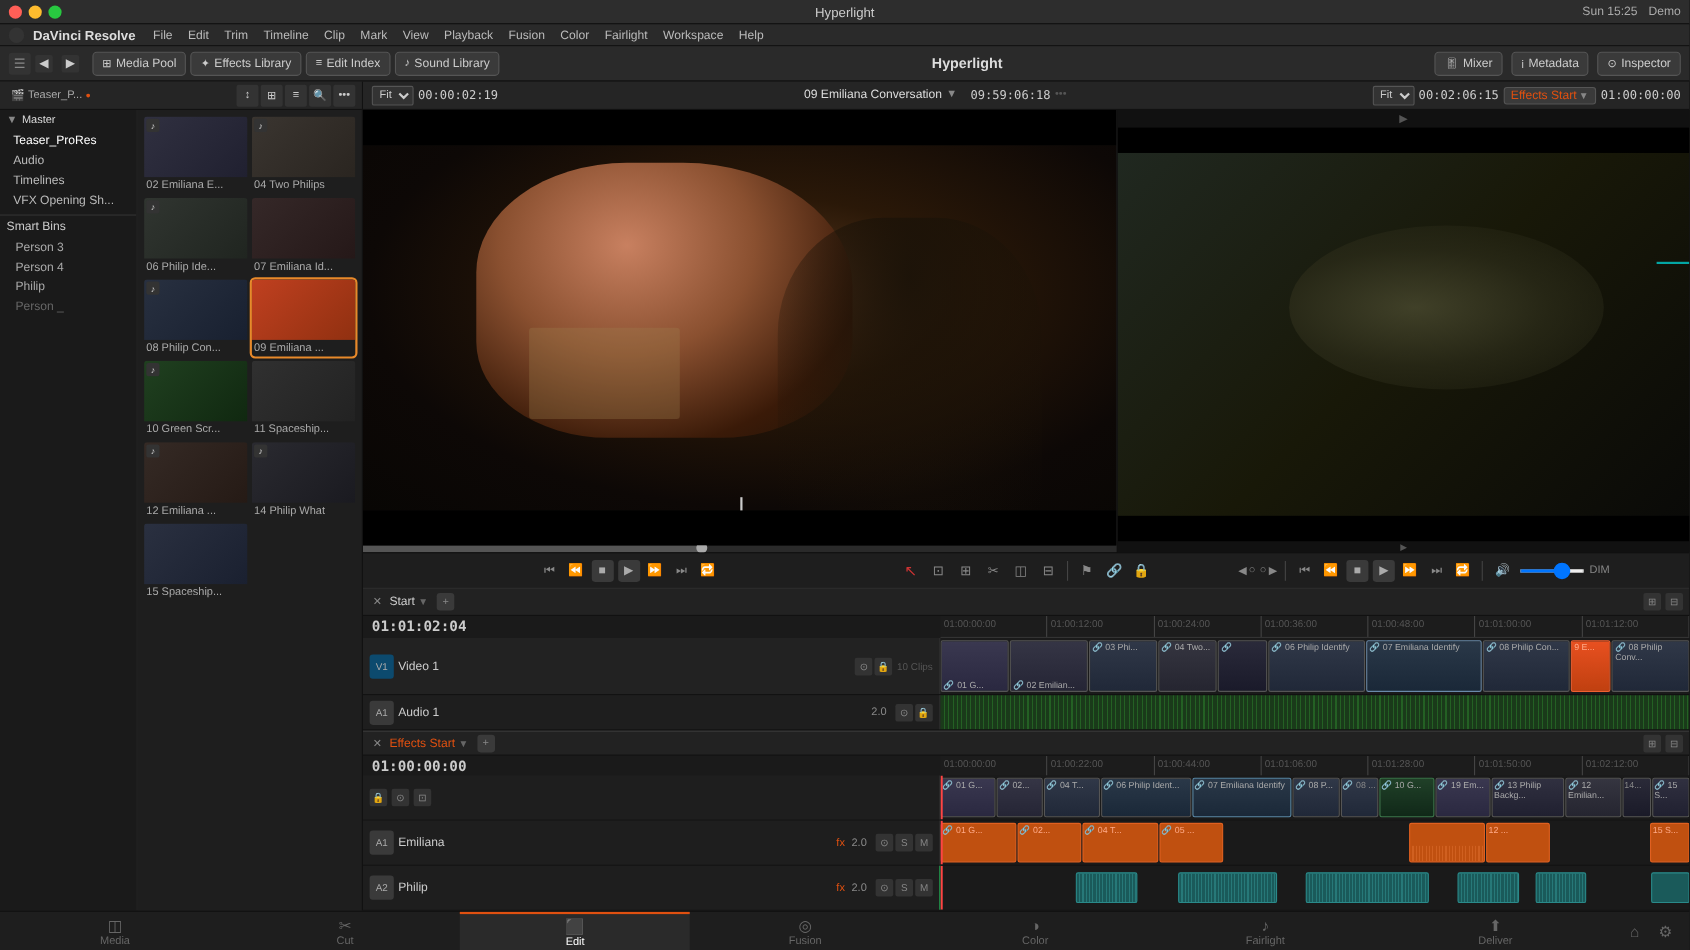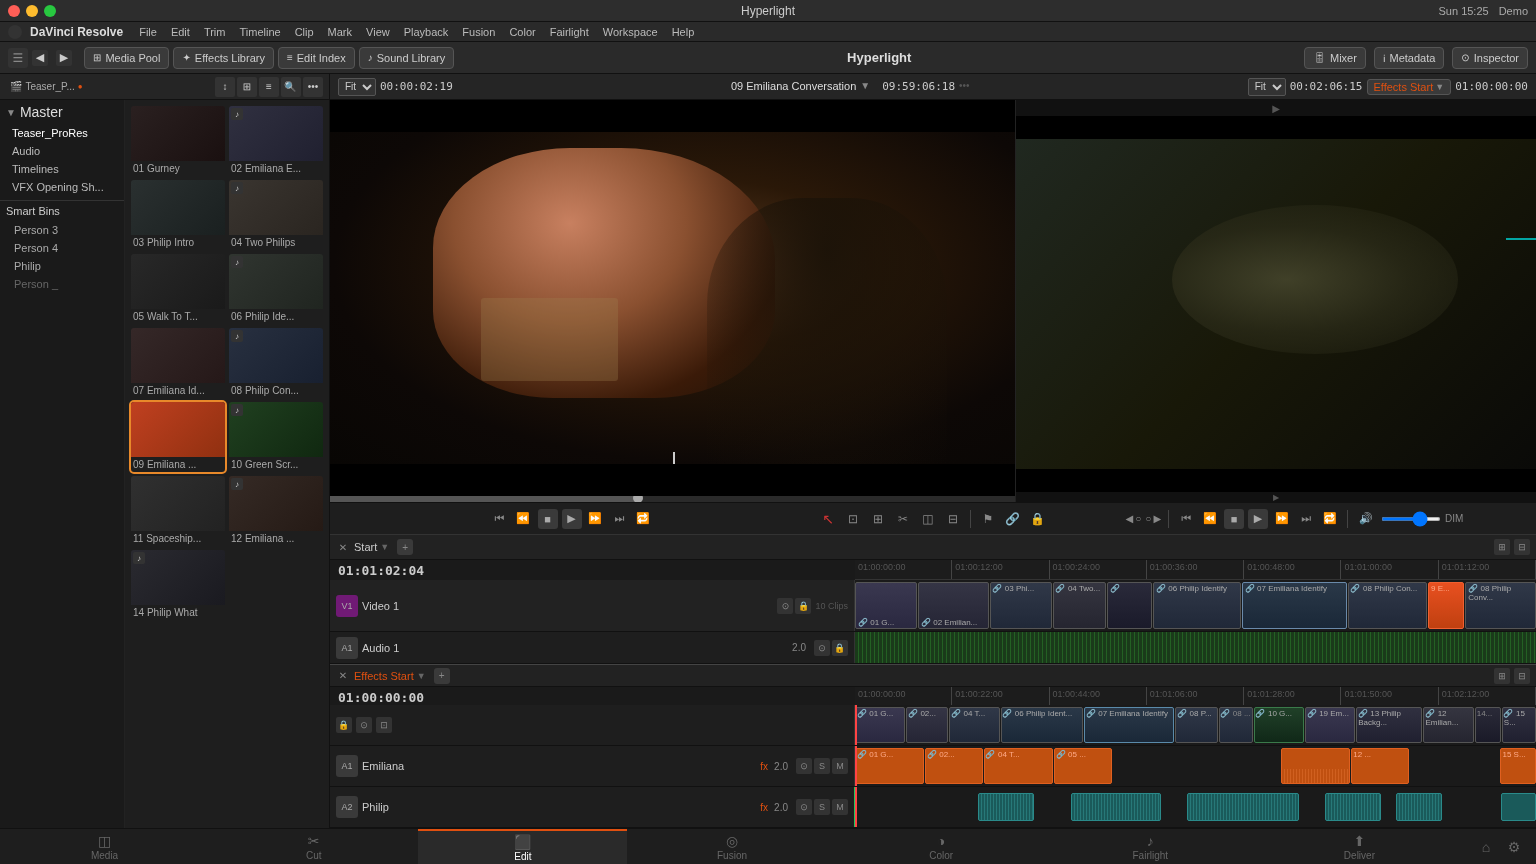--- a/index.html
+++ b/index.html
@@ -330,66 +330,52 @@
               <span style="font-size:10px;">•••</span>
             </div>
         </div>
       </div>
 
       <div style="display:flex;flex:1;overflow:hidden;min-height:0;">
 
         <div style="width:125px;min-width:125px;background:#1a1a1a;border-right:1px solid #222;overflow-y:auto;display:flex;flex-direction:column;">
           <div class="master-header">
             <span class="expand-arrow">▼</span>
-            <span style="font-size:14px;color:#ddd;font-weight:500;">Master</span>
+            <span style="font-size:10px;color:#ddd;font-weight:500;">Master</span>
           </div>
           <div class="sidebar-item active">Teaser_ProRes</div>
           <div class="sidebar-item">Audio</div>
           <div class="sidebar-item">Timelines</div>
           <div class="sidebar-item">VFX Opening Sh...</div>
 
           <div class="smart-bins-header">Smart Bins</div>
           <div class="smart-bins-item">Person 3</div>
           <div class="smart-bins-item">Person 4</div>
           <div class="smart-bins-item">Philip</div>
           <div class="smart-bins-item" style="color:#666;">Person _</div>
         </div>
 
         <div class="thumbnail-grid">
 
-          <div class="thumb-item">
-            <div class="thumb-img t1">
-              <div class="thumb-img-inner" style="background:linear-gradient(135deg,#2a2020,#1a1010);width:100%;height:100%;"></div>
-            </div>
-            <div class="thumb-label">01 Gurney</div>
-          </div>
 
           <div class="thumb-item">
             <div class="thumb-img t2">
               <div class="thumb-music-icon">♪</div>
             </div>
             <div class="thumb-label">02 Emiliana E...</div>
           </div>
 
-          <div class="thumb-item">
-            <div class="thumb-img t3"></div>
-            <div class="thumb-label">03 Philip Intro</div>
-          </div>
 
           <div class="thumb-item">
             <div class="thumb-img t4">
               <div class="thumb-music-icon">♪</div>
             </div>
             <div class="thumb-label">04 Two Philips</div>
           </div>
 
-          <div class="thumb-item">
-            <div class="thumb-img t5"></div>
-            <div class="thumb-label">05 Walk To T...</div>
-          </div>
 
           <div class="thumb-item">
             <div class="thumb-img t6">
               <div class="thumb-music-icon">♪</div>
             </div>
             <div class="thumb-label">06 Philip Ide...</div>
           </div>
 
           <div class="thumb-item">
             <div class="thumb-img t7"></div>
@@ -428,20 +414,24 @@
           </div>
 
 
           <div class="thumb-item">
             <div class="thumb-img t14">
               <div class="thumb-music-icon">♪</div>
             </div>
             <div class="thumb-label">14 Philip What</div>
           </div>
 
+          <div class="thumb-item">
+            <div class="thumb-img t15"></div>
+            <div class="thumb-label">15 Spaceship...</div>
+          </div>
         </div>
       </div>
     </div>
 
     <div style="flex:1;display:flex;flex-direction:column;overflow:hidden;min-width:0;">
 
       <div style="display:flex;flex-direction:column;height:460px;min-height:460px;">
 
         <div style="height:26px;background:#252525;display:flex;align-items:center;padding:0 8px;gap:6px;border-bottom:1px solid #111;">
 
@@ -611,21 +601,21 @@
                 <div class="ruler-segment"><span style="font-size:9px;color:#555;">01:00:36:00</span></div>
                 <div class="ruler-segment"><span style="font-size:9px;color:#555;">01:00:48:00</span></div>
                 <div class="ruler-segment"><span style="font-size:9px;color:#555;">01:01:00:00</span></div>
                 <div class="ruler-segment"><span style="font-size:9px;color:#555;">01:01:12:00</span></div>
               </div>
             </div>
           </div>
 
           <div style="display:flex;height:52px;border-bottom:1px solid #111;">
             <div style="width:525px;min-width:525px;background:#222;display:flex;align-items:center;padding:0 6px;gap:4px;border-right:1px solid #333;">
-              <div style="width:22px;height:22px;background:#701a75;border-radius:3px;display:flex;align-items:center;justify-content:center;font-size:9px;color:#aaa;cursor:pointer;">V1</div>
+              <div style="width:22px;height:22px;background:#0c4a6e;border-radius:3px;display:flex;align-items:center;justify-content:center;font-size:9px;color:#aaa;cursor:pointer;">V1</div>
               <span style="font-size:11px;color:#ccc;flex:1;">Video 1</span>
               <div style="display:flex;gap:2px;">
                 <div style="width:16px;height:16px;background:#333;border-radius:2px;display:flex;align-items:center;justify-content:center;cursor:pointer;">
                     <span style="font-size:9px;color:#888;">⊙</span>
                   </div>
                 <div style="width:16px;height:16px;background:#333;border-radius:2px;display:flex;align-items:center;justify-content:center;cursor:pointer;">
                     <span style="font-size:9px;color:#888;">🔒</span>
                   </div>
               </div>
               <div style="margin-left:auto;font-size:9px;color:#555;">10 Clips</div>

